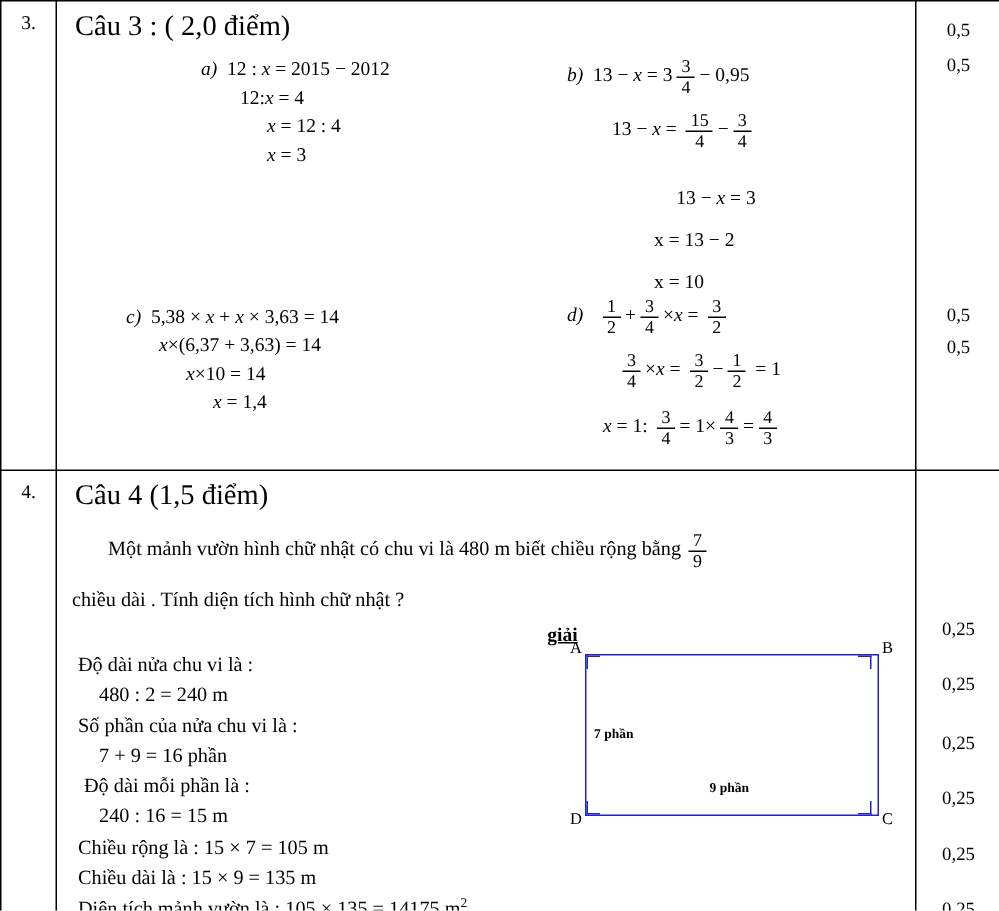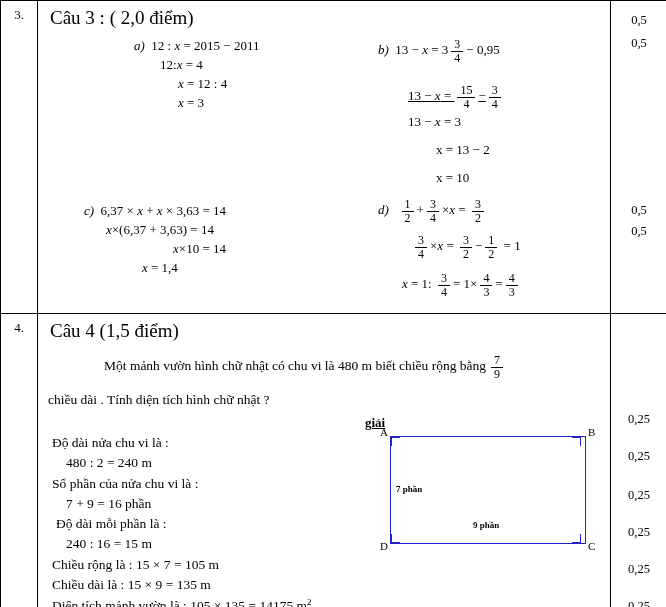--- a/index.html
+++ b/index.html
@@ -31,21 +31,21 @@
   .frac .num{display:block;padding:0 3px;border-bottom:1px solid #000;font-size:12px;}
   .frac .den{display:block;padding:0 3px;font-size:12px;}
 
   
   .q3wrap{position:relative;height:270px;}
   .lbl{font-style:italic;}
   .blk{position:absolute;}
 
   
   .q4text{font-size:13.5px;line-height:1.55;}
-  .indent{margin-left:56px;}
+  .indent{margin-left:24px;}
   .giai{font-weight:bold;text-align:center;margin:4px 0 2px 100px;text-decoration:underline;}
   .steps{font-size:13.5px;line-height:1.5;}
   .steps div{white-space:nowrap;}
   .rect-wrap{position:absolute;right:22px;top:6px;width:210px;height:128px;}
   .rect{position:absolute;left:12px;top:14px;width:196px;height:108px;border:1.5px solid #2222cc;box-sizing:border-box;}
   .corner{position:absolute;width:9px;height:9px;border:1.5px solid #2222cc;box-sizing:border-box;}
   .c-tl{left:13px;top:15px;border-right:none;border-bottom:none;}
   .c-tr{left:194px;top:15px;border-left:none;border-bottom:none;}
   .c-bl{left:13px;top:112px;border-right:none;border-top:none;}
   .c-br{left:194px;top:112px;border-left:none;border-top:none;}
@@ -68,40 +68,40 @@
       <div class="no">3.</div>
     </td>
     <td class="col-body">
       <div class="body">
         <div class="qtitle">Câu 3 : ( 2,0 điểm)</div>
 
         <div class="q3wrap">
 
           <div class="blk" style="left:86px;top:0px;">
             <div class="line"><span class="lbl">a)</span>
-              &nbsp;<span class="mn">12 : </span><span class="mi">x</span><span class="mn"> = 2015 − 2011</span></div>
+              &nbsp;<span class="mn">12 : </span><span class="mi">x</span><span class="mn"> = 2015 − 2012</span></div>
             <div class="line" style="margin-left:26px;"><span class="mn">12:</span><span class="mi">x</span><span class="mn"> = 4</span></div>
             <div class="line" style="margin-left:44px;"><span class="mi">x</span><span class="mn"> = 12 : 4</span></div>
             <div class="line" style="margin-left:44px;"><span class="mi">x</span><span class="mn"> = 3</span></div>
           </div>
 
           <div class="blk" style="left:330px;top:0px;">
             <div class="line"><span class="lbl">b)</span>
               &nbsp;<span class="mn">13 − </span><span class="mi">x</span><span class="mn"> = 3</span><span class="frac"><span class="num">3</span><span class="den">4</span></span><span class="mn">− 0,95</span></div>
-            <div class="line" style="margin-left:30px;margin-top:20px;text-decoration:underline;"><span class="mn">13 − </span><span class="mi">x</span><span class="mn"> = </span><span class="frac"><span class="num">15</span><span class="den">4</span></span><span class="mn">−</span><span class="frac"><span class="num">3</span><span class="den">4</span></span></div>
-            <div class="line" style="margin-left:30px;margin-top:4px;"><span class="mn">13 − </span><span class="mi">x</span><span class="mn"> = 3</span></div>
+            <div class="line" style="margin-left:30px;margin-top:10px;"><span class="mn">13 − </span><span class="mi">x</span><span class="mn"> = </span><span class="frac"><span class="num">15</span><span class="den">4</span></span><span class="mn">−</span><span class="frac"><span class="num">3</span><span class="den">4</span></span></div>
+            <div class="line" style="margin-left:30px;margin-top:24px;text-align:right;"><span class="mn">13 − </span><span class="mi">x</span><span class="mn"> = 3</span></div>
             <div class="line" style="margin-left:58px;margin-top:12px;"><span class="mn">x = 13 − 2</span></div>
             <div class="line" style="margin-left:58px;margin-top:12px;"><span class="mn">x = 10</span></div>
           </div>
 
           <div class="blk" style="left:36px;top:165px;">
             <div class="line"><span class="lbl">c)</span>
-              &nbsp;<span class="mn">6,37 ×</span><span class="mi"> x </span><span class="mn">+</span><span class="mi"> x </span><span class="mn">× 3,63 = 14</span></div>
+              &nbsp;<span class="mn">5,38 ×</span><span class="mi"> x </span><span class="mn">+</span><span class="mi"> x </span><span class="mn">× 3,63 = 14</span></div>
             <div class="line" style="margin-left:22px;"><span class="mi">x</span><span class="mn">×(6,37 + 3,63) = 14</span></div>
-            <div class="line" style="margin-left:40px;text-align:right;"><span class="mi">x</span><span class="mn">×10 = 14</span></div>
+            <div class="line" style="margin-left:40px;"><span class="mi">x</span><span class="mn">×10 = 14</span></div>
             <div class="line" style="margin-left:58px;"><span class="mi">x</span><span class="mn"> = 1,4</span></div>
           </div>
 
           <div class="blk" style="left:330px;top:160px;">
             <div class="line"><span class="lbl">d)</span>
               &nbsp;&nbsp;<span class="frac"><span class="num">1</span><span class="den">2</span></span><span class="mn">+</span><span class="frac"><span class="num">3</span><span class="den">4</span></span><span class="mn">×</span><span class="mi">x</span><span class="mn"> = </span><span class="frac"><span class="num">3</span><span class="den">2</span></span></div>
             <div class="line" style="margin-left:34px;margin-top:10px;"><span class="frac"><span class="num">3</span><span class="den">4</span></span><span class="mn">×</span><span class="mi">x</span><span class="mn"> = </span><span class="frac"><span class="num">3</span><span class="den">2</span></span><span class="mn">−</span><span class="frac"><span class="num">1</span><span class="den">2</span></span><span class="mn"> = 1</span></div>
             <div class="line" style="margin-left:24px;margin-top:12px;"><span class="mi">x</span><span class="mn"> = 1: </span><span class="frac"><span class="num">3</span><span class="den">4</span></span><span class="mn">= 1×</span><span class="frac"><span class="num">4</span><span class="den">3</span></span><span class="mn">=</span><span class="frac"><span class="num">4</span><span class="den">3</span></span></div>
           </div>
 

